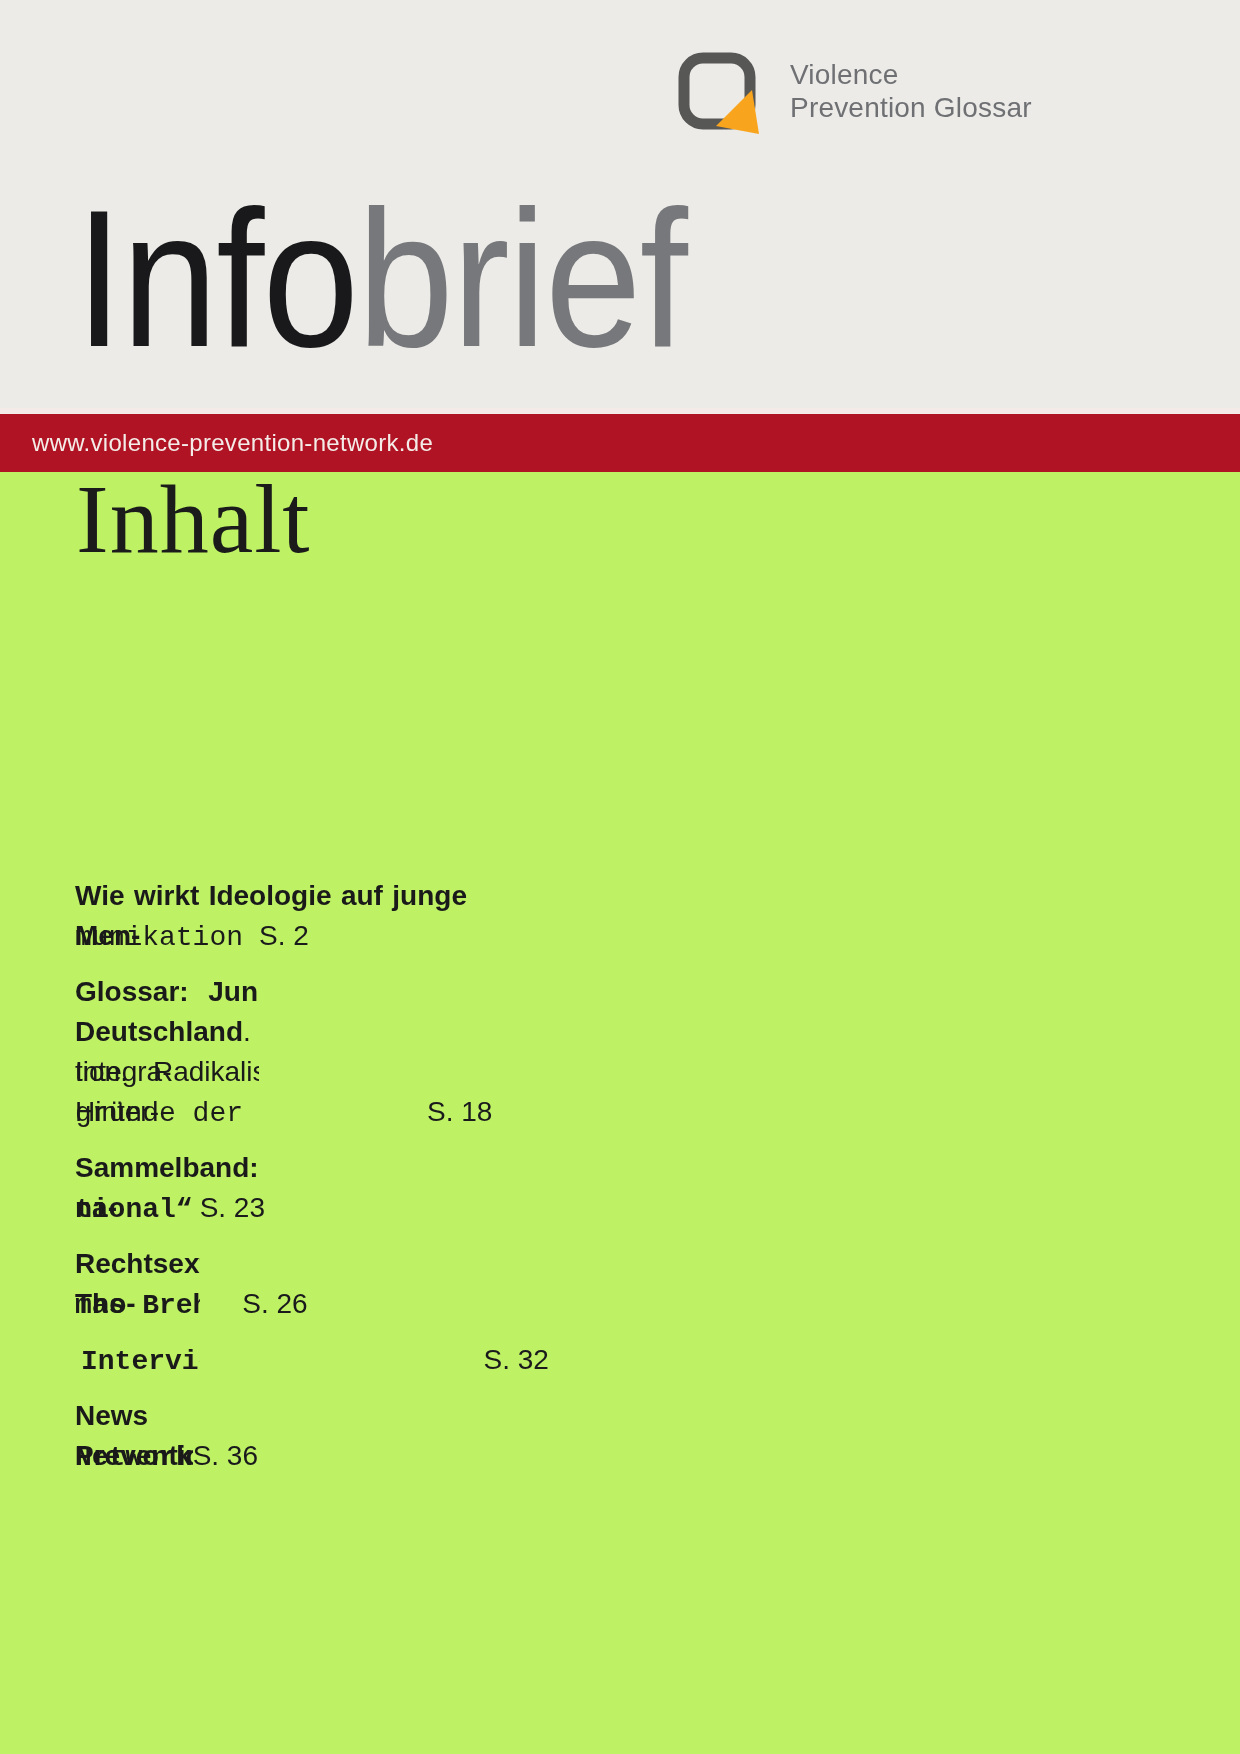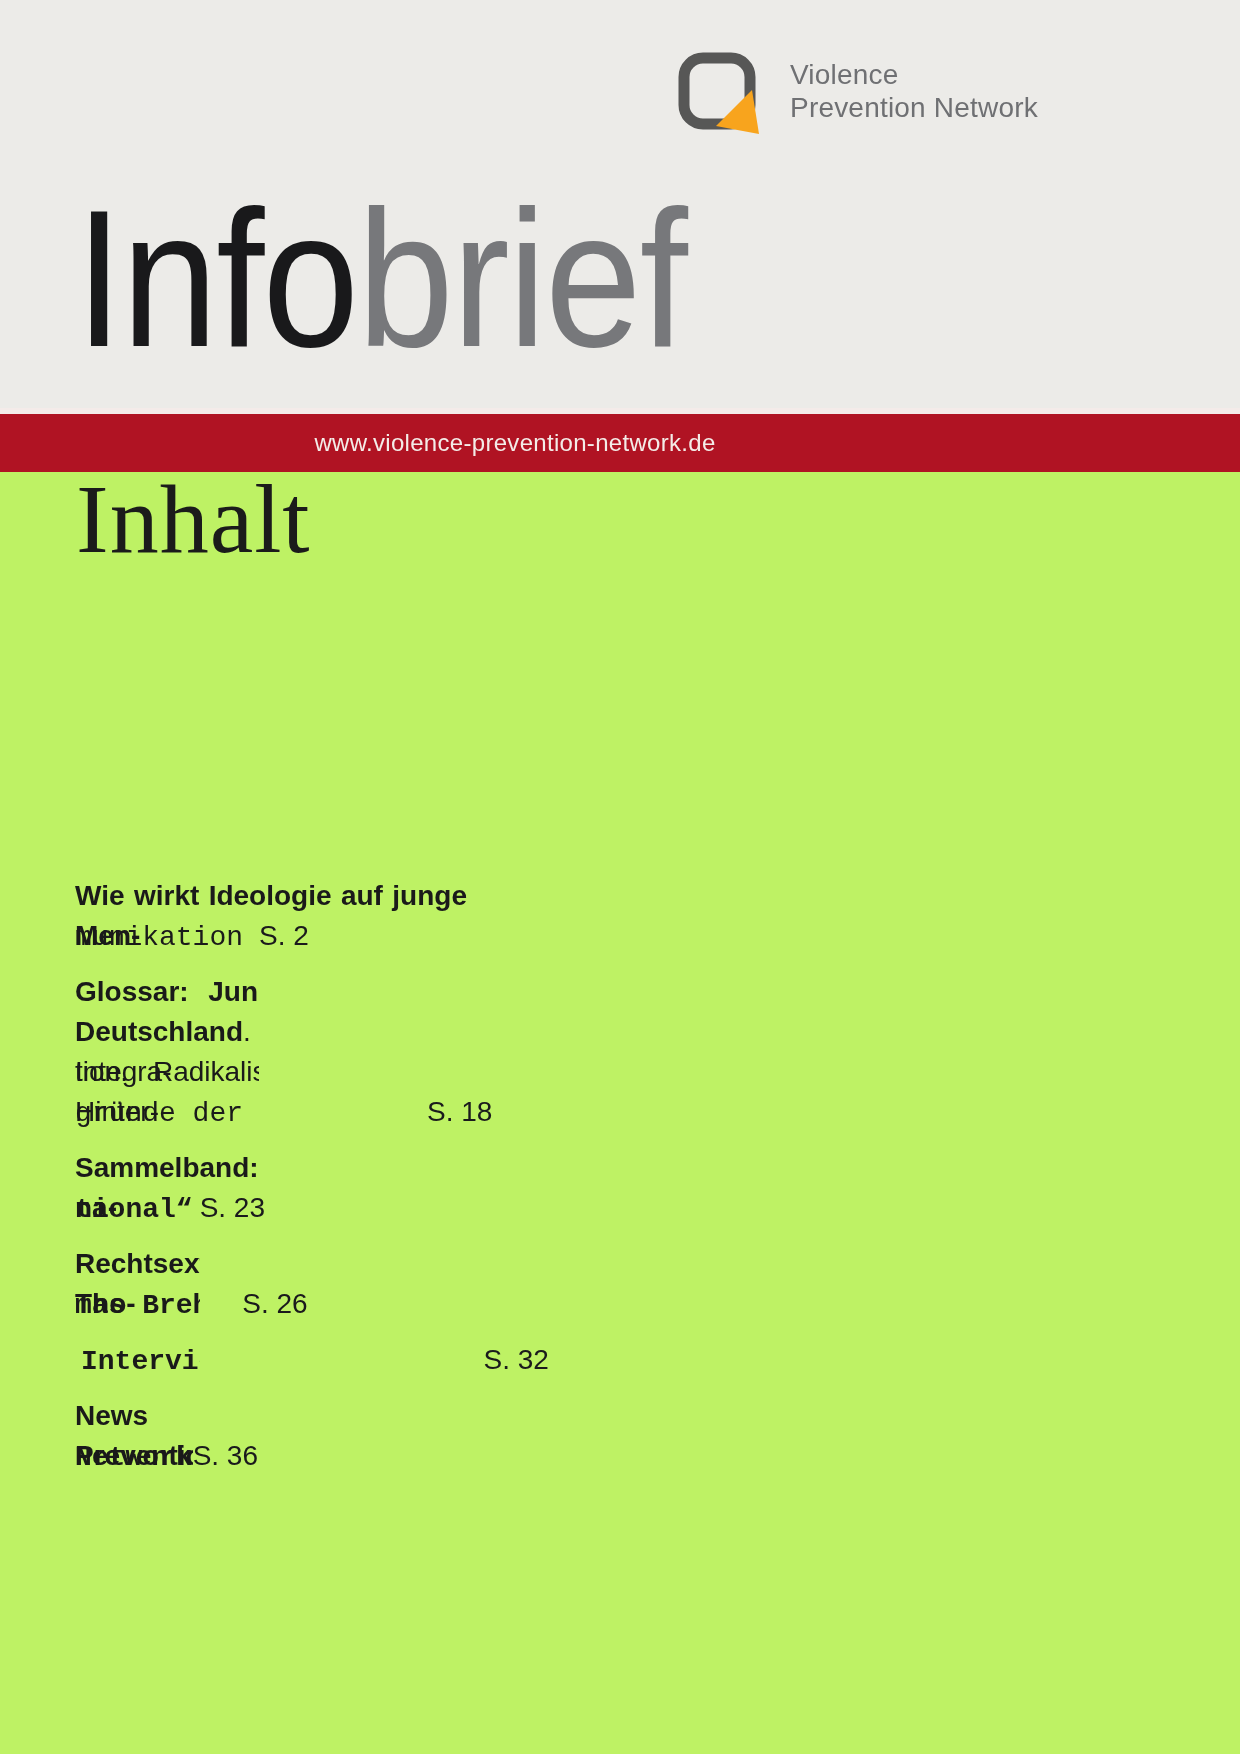--- a/index.html
+++ b/index.html
@@ -42,22 +42,22 @@
   .title .light{color:#77787B;}
   .issue{
     position:absolute;left:700px;top:311px;
     font-size:40px;line-height:1;color:#1B1B1D;
     white-space:nowrap;
   }
   
   .urlbar{
     position:absolute;left:0;top:414px;width:1240px;height:58px;
     background:#B01323;
-    display:flex;align-items:center;justify-content:center;
-    padding-right:210px;box-sizing:border-box;
+    display:flex;align-items:center;justify-content:flex-start;
+    padding-right:210px;box-sizing:border-box;padding-left:32px;
   }
   .urlbar .url{
     color:#F4ECE8;font-size:24px;letter-spacing:0.3px;
   }
   
   .page-title{
     position:absolute;left:76px;top:470px;
     font-family:"Liberation Serif","DejaVu Serif",serif;
     font-size:98px;line-height:1;color:#1b1b1b;
     letter-spacing:1px;
@@ -97,21 +97,21 @@
 
     <div class="logo">
       <span>
         <svg width="96" height="96" viewBox="0 0 96 96" aria-hidden="true">
           <rect x="8" y="6" width="66" height="66" rx="19" fill="none" stroke="#575756" stroke-width="11"></rect>
           <polygon points="40,74 76,38 83,82" fill="#F8A41D"></polygon>
         </svg>
       </span>
       <div class="logo-text">
         <div>Violence</div>
-        <div>Prevention Network</div>
+        <div>Prevention Glossar</div>
       </div>
     </div>
 
     <div class="title"><span class="dark">Info</span><span class="light">brief</span></div>
 
   </div>
 
   <div class="header-strip"></div>
 
   <div class="urlbar">

